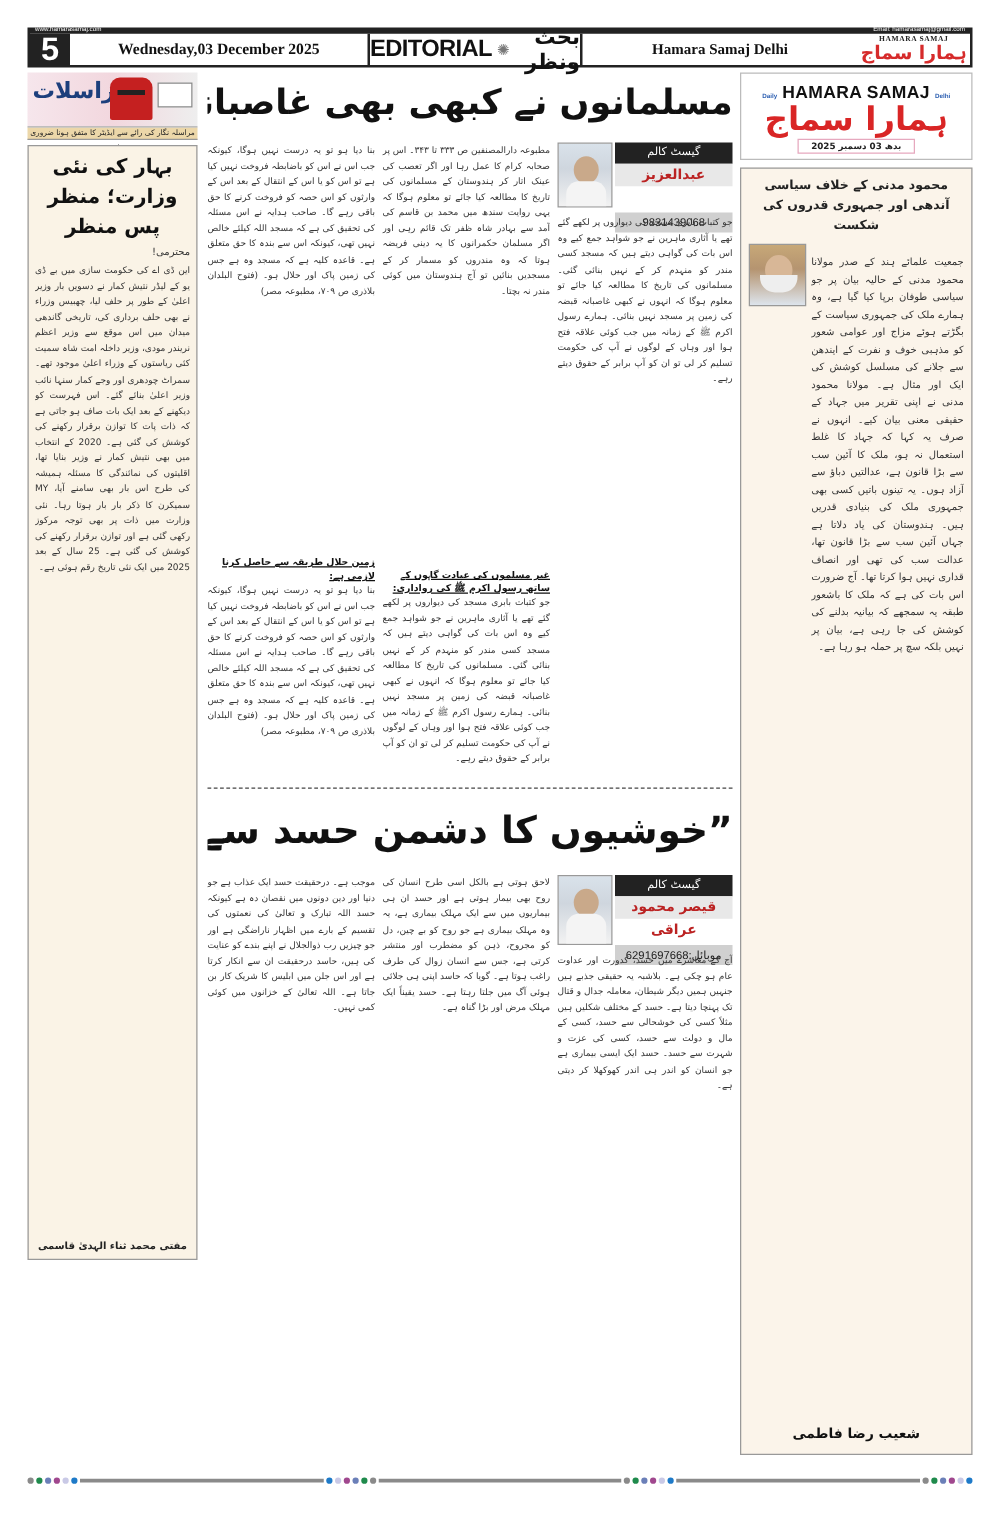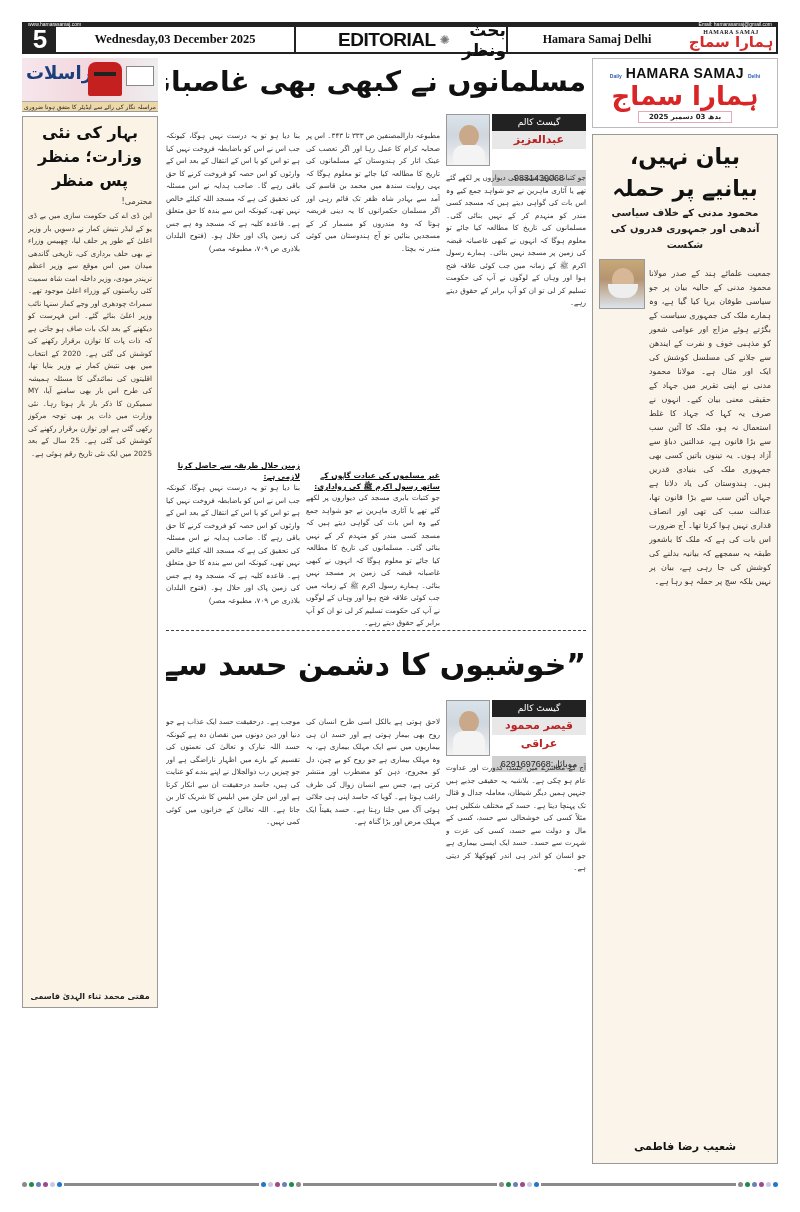--- a/index.html
+++ b/index.html
@@ -4,21 +4,21 @@
 <style>
   * { box-sizing: border-box; margin: 0; padding: 0; }
   body { width: 800px; height: 1212px; background: #ffffff; font-family: "DejaVu Sans", sans-serif; position: relative; overflow: hidden; color: #111; }
 
   
   .masthead { position: absolute; top: 22px; left: 22px; width: 756px; height: 32px; border: 2px solid #222; border-top: 5px solid #222; display: flex; align-items: stretch; }
   .site-url { position: absolute; top: -6px; left: 4px; font-size: 5px; color: #fff; font-family: "Liberation Sans", sans-serif; }
   .site-email { position: absolute; top: -6px; right: 4px; font-size: 5px; color: #fff; font-family: "Liberation Sans", sans-serif; }
   .page-num { width: 32px; background: #222; color: #fff; font-size: 26px; font-weight: 700; display: flex; align-items: center; justify-content: center; font-family: "Liberation Sans", sans-serif; }
   .date-cell { width: 240px; display: flex; align-items: center; justify-content: center; font-family: "Liberation Serif", serif; font-weight: 700; font-size: 12.5px; border-right: 2px solid #222; }
-  .section-cell { width: 170px; display: flex; align-items: center; justify-content: center; gap: 4px; border-right: 2px solid #222; margin-left: 42px; }
+  .section-cell { width: 170px; display: flex; align-items: center; justify-content: center; gap: 4px; border-right: 2px solid #222; }
   .section-en { font-family: "Liberation Sans", sans-serif; font-weight: 700; font-size: 19px; letter-spacing: -0.5px; }
   .section-star { font-size: 12px; color: #777; }
   .section-ur { font-size: 17px; font-weight: 700; direction: rtl; }
   .paper-cell { flex: 1; display: flex; align-items: center; justify-content: center; font-family: "Liberation Serif", serif; font-weight: 700; font-size: 12px; text-align: right; }
   .logo-cell { width: 90px; display: flex; flex-direction: column; align-items: center; justify-content: center; }
   .logo-small-en { font-family: "Liberation Serif", serif; font-size: 6px; font-weight: 700; color: #222; letter-spacing: 0.5px; }
   .logo-small-ur { font-size: 15px; font-weight: 700; color: #d62b2b; direction: rtl; line-height: 1; }
 
   
   .col { position: absolute; }
@@ -43,21 +43,21 @@
   .headline-1 { direction: rtl; font-size: 28px; font-weight: 700; text-align: center; line-height: 48px; height: 56px; color: #111; white-space: nowrap; overflow: hidden; }
   .article-1 { position: relative; height: 514px; }
   .guest-box { position: absolute; right: 0; top: 0; width: 140px; height: 52px; display: flex; gap: 2px; }
   .guest-meta { flex: 1; display: flex; flex-direction: column; }
   .guest-label { background: #222; color: #fff; font-size: 9px; direction: rtl; text-align: center; line-height: 17px; height: 29px; }
   .guest-name { background: #e8e8e8; color: #b22; font-size: 11px; font-weight: 700; direction: rtl; text-align: center; line-height: 18px; height: 18px; }
   .guest-phone { background: #d0d0d0; color: #222; font-size: 9px; text-align: center; line-height: 16px; height: 16px; font-family: "Liberation Sans", sans-serif; margin-top: 21px; }
   .guest-photo { width: 44px; height: 52px; background: linear-gradient(180deg, #d9e2ea 0%, #cfd6de 40%, #f2f2f2 100%); border: 1px solid #999; position: relative; overflow: hidden; }
   .guest-photo::before { content: ""; position: absolute; left: 12px; top: 10px; width: 20px; height: 22px; background: #c9a98a; border-radius: 50%; }
   .guest-photo::after { content: ""; position: absolute; left: 6px; top: 30px; width: 32px; height: 24px; background: #f4f4f4; border-radius: 10px 10px 0 0; }
-  .a1-col { position: absolute; top: 16px; height: 514px; }
+  .a1-col { position: absolute; top: 0; height: 514px; }
   .a1-col-r { right: 0; width: 140px; top: 58px; height: 456px; }
   .a1-col-m { right: 146px; width: 134px; }
   .a1-col-l { left: 0; width: 134px; }
   .subhead { direction: rtl; font-size: 7.5px; font-weight: 700; text-decoration: underline; line-height: 11px; color: #111; }
   .dashed-sep { position: absolute; left: 166px; top: 630px; width: 420px; border-top: 1.5px dashed #444; }
 
   
   .headline-2 { position: absolute; left: 166px; top: 636px; width: 420px; height: 58px; direction: rtl; font-size: 30px; font-weight: 700; text-align: center; line-height: 58px; color: #111; white-space: nowrap; overflow: hidden; }
   .article-2 { position: absolute; left: 166px; top: 700px; width: 420px; height: 460px; }
   .article-2 .a1-col { height: 460px; }
@@ -166,21 +166,20 @@
   <div class="logo-big">
     <div class="logo-big-en">
       <span class="tiny">Daily</span>
       <span class="main">HAMARA SAMAJ</span>
       <span class="tiny">Delhi</span>
     </div>
     <div class="logo-big-ur">ہمارا سماج</div>
     <div class="logo-date">بدھ 03 دسمبر 2025</div>
   </div>
   <div class="opinion-box">
-    <div class="op-title">بیان نہیں، بیانیے پر حملہ</div>
     <div class="op-sub">محمود مدنی کے خلاف سیاسی آندھی اور جمہوری قدروں کی شکست</div>
     <div class="op-photo"></div>
     <div class="text-block op-body" style="font-size:8px;line-height:14px">جمعیت علمائے ہند کے صدر مولانا محمود مدنی کے حالیہ بیان پر جو سیاسی طوفان برپا کیا گیا ہے، وہ ہمارے ملک کی جمہوری سیاست کے بگڑتے ہوئے مزاج اور عوامی شعور کو مذہبی خوف و نفرت کے ایندھن سے جلانے کی مسلسل کوشش کی ایک اور مثال ہے۔ مولانا محمود مدنی نے اپنی تقریر میں جہاد کے حقیقی معنی بیان کیے۔ انہوں نے صرف یہ کہا کہ جہاد کا غلط استعمال نہ ہو، ملک کا آئین سب سے بڑا قانون ہے، عدالتیں دباؤ سے آزاد ہوں۔ یہ تینوں باتیں کسی بھی جمہوری ملک کی بنیادی قدریں ہیں۔ ہندوستان کی یاد دلاتا ہے جہاں آئین سب سے بڑا قانون تھا، عدالت سب کی تھی اور انصاف قداری نہیں ہوا کرتا تھا۔ آج ضرورت اس بات کی ہے کہ ملک کا باشعور طبقہ یہ سمجھے کہ بیانیہ بدلنے کی کوشش کی جا رہی ہے، بیان پر نہیں بلکہ سچ پر حملہ ہو رہا ہے۔</div>
     <div class="op-sign">شعیب رضا فاطمی</div>
   </div>
 </div>
 
 <div class="footer-bar">
   <span class="dot" style="background:#8a8a8a"></span>
   <span class="dot" style="background:#1f8a4c"></span>

